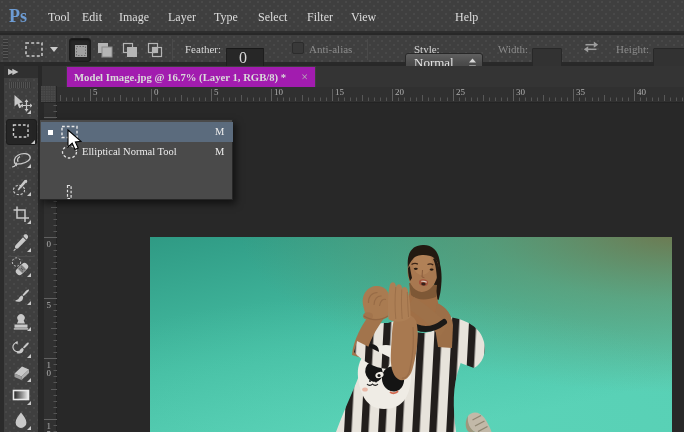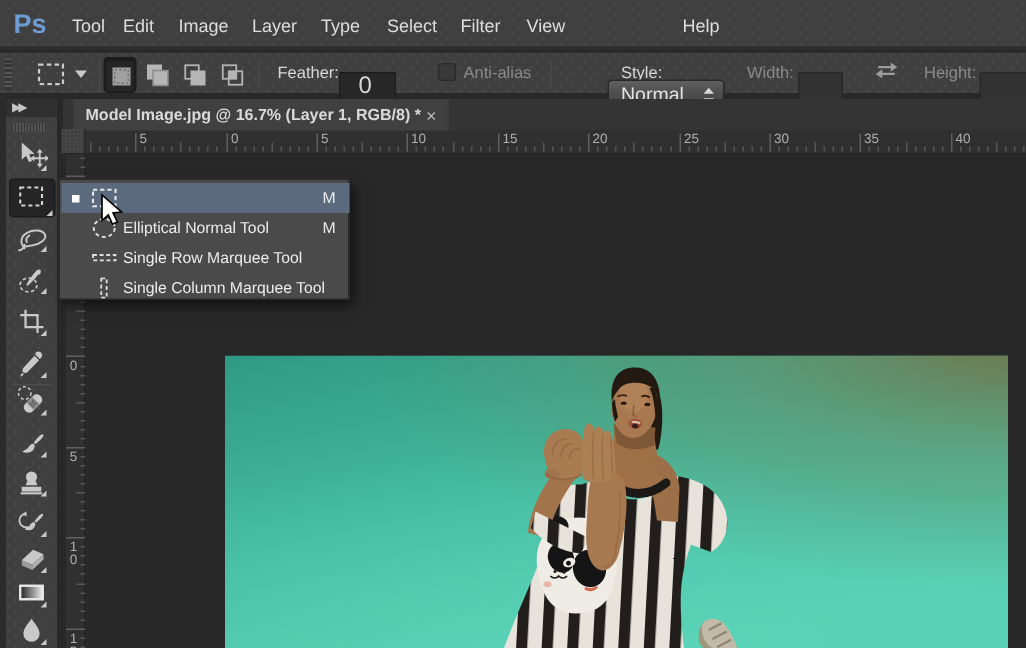--- a/index.html
+++ b/index.html
@@ -1,17 +1,17 @@
 <!DOCTYPE html>
 <html><head><meta charset="utf-8">
 <style>
 html,body{margin:0;padding:0;background:#1d1d1d;}
 *{box-sizing:border-box;}
 #app{position:relative;width:684px;height:432px;overflow:hidden;
-  font-family:Liberation Sans, sans-serif;background:#282828;padding-left:28px;}
+  font-family:Liberation Serif, serif;background:#282828;padding-left:28px;}
 .dots{background-color:#3f3f3f;background-image:
   radial-gradient(circle at 1px 1px, rgba(175,175,175,.085) .7px, rgba(0,0,0,0) 1.2px),
   radial-gradient(circle at 1px 1px, rgba(175,175,175,.085) .7px, rgba(0,0,0,0) 1.2px);
   background-size:8px 8px,8px 8px;background-position:1px 1px,5px 5px;}
 .abs{position:absolute;}
 
 
 #menubar{left:0;top:0;width:684px;height:33px;border-bottom:2px solid #2d2d2d;}
 #pslogo{left:9px;top:6px;font-size:18px;font-weight:bold;color:#6d9cd4;letter-spacing:0px;}
 .mitem{position:absolute;top:10px;font-size:12px;color:#dedede;}
@@ -26,21 +26,21 @@
   border-top-color:#191919;border-radius:1px;color:#d8d8d8;font-size:16px;line-height:17px;padding-left:12px;}
 .optinput.empty{background:#323232;border-color:#282828;}
 #chkaa{left:292px;top:42px;width:12px;height:12px;background:#393939;border:1px solid #2c2c2c;border-radius:2px;}
 #stylesel{left:405px;top:53px;width:78px;height:20px;border:1px solid #282828;border-radius:3px;
   background:linear-gradient(180deg,#606060,#4c4c4c 50%,#454545);color:#e4e4e4;font-size:13px;line-height:18px;padding-left:8px;}
 .boolbtn{position:absolute;top:38px;width:22px;height:24px;border-radius:3px;}
 .boolbtn.pressed{background:#262626;border:1px solid #1c1c1c;box-shadow:inset 0 1px 2px rgba(0,0,0,.5);}
 
 
 #tabbar{left:42px;top:66px;width:642px;height:21px;background:#343434;}
-#tab{left:49px;top:66px;width:250px;height:22px;background:#404040;border:1px solid #3e3e3e;border-bottom:none;
+#tab{left:66px;top:66px;width:250px;height:22px;background:#a21caf;border:1px solid #3e3e3e;border-bottom:none;
   color:#dadada;font-size:10.7px;font-weight:bold;line-height:21px;padding-left:7px;white-space:nowrap;}
 #tabx{position:absolute;right:7px;top:0px;font-weight:normal;color:#b8b8b8;font-size:12px;}
 
 
 #lstrip{left:0;top:64px;width:4px;height:368px;background:#2b2b2b;}
 #toolpanel{left:4px;top:66px;width:34px;height:366px;}
 #tphead{left:4px;top:66px;width:34px;height:12px;background:#303030;color:#c4c4c4;
   font-size:8px;line-height:12px;padding-left:4px;letter-spacing:-2px;}
 #tpgrip{left:9px;top:82px;width:22px;height:6px;background:repeating-linear-gradient(90deg,#525252 0 1px,#373737 1px 2px);}
 .tool{position:absolute;left:10px;width:22px;height:22px;}
@@ -540,30 +540,23 @@
         </svg>
         <span class="key">M</span>
       </div>
     <div class="frow" style="top:22px;">
       <svg width="17" height="14">
           <ellipse cx="8.5" cy="7" rx="7" ry="6" fill="none" stroke="#e0e0e0" stroke-width="1.3" stroke-dasharray="2.6 2"></ellipse>
         </svg>
       <span class="lbl">Elliptical Normal Tool</span>
         <span class="key">M</span>
       </div>
-    <div class="frow" style="top:42px;">
-      <svg width="17" height="14">
-          <rect x="1" y="5" width="15" height="3.6" fill="none" stroke="#e0e0e0" stroke-width="1.2" stroke-dasharray="2.6 1.8"></rect>
-        </svg>
-      <span class="lbl">Single Row Marquee Tool</span>
-      </div>
     <div class="frow" style="top:62px;">
       <svg width="17" height="14">
           <rect x="6.5" y="0.5" width="3.6" height="13" fill="none" stroke="#e0e0e0" stroke-width="1.2" stroke-dasharray="2.6 1.8"></rect>
         </svg>
-      <span class="lbl">Single Column Marquee Tool</span>
       </div>
   </div>
 
   <svg class="abs" id="cursor" width="20" height="24" viewBox="0 0 20 24">
     <path d="M4 2 L4 19 L8.2 15.2 L11 21.5 L14.2 20 L11.4 13.9 L17 13.3 Z" fill="#ffffff" stroke="#000" stroke-width="1.1"></path>
     </svg>
 </div>
 
 </body></html>

